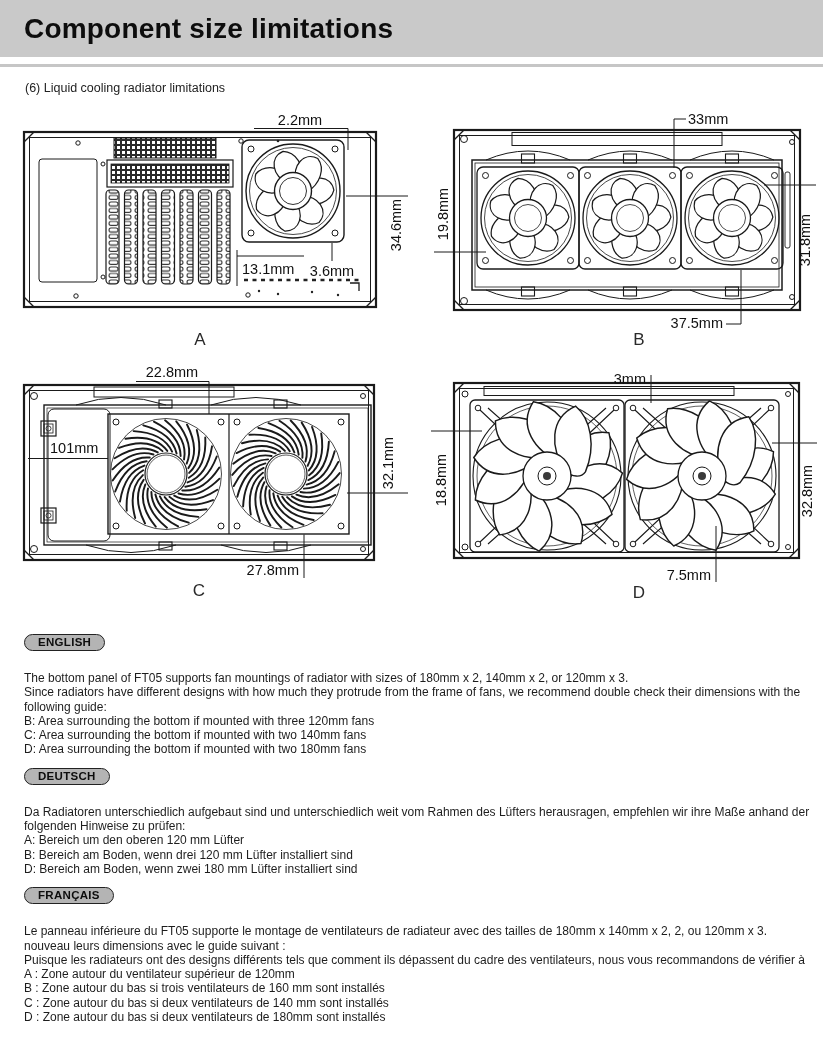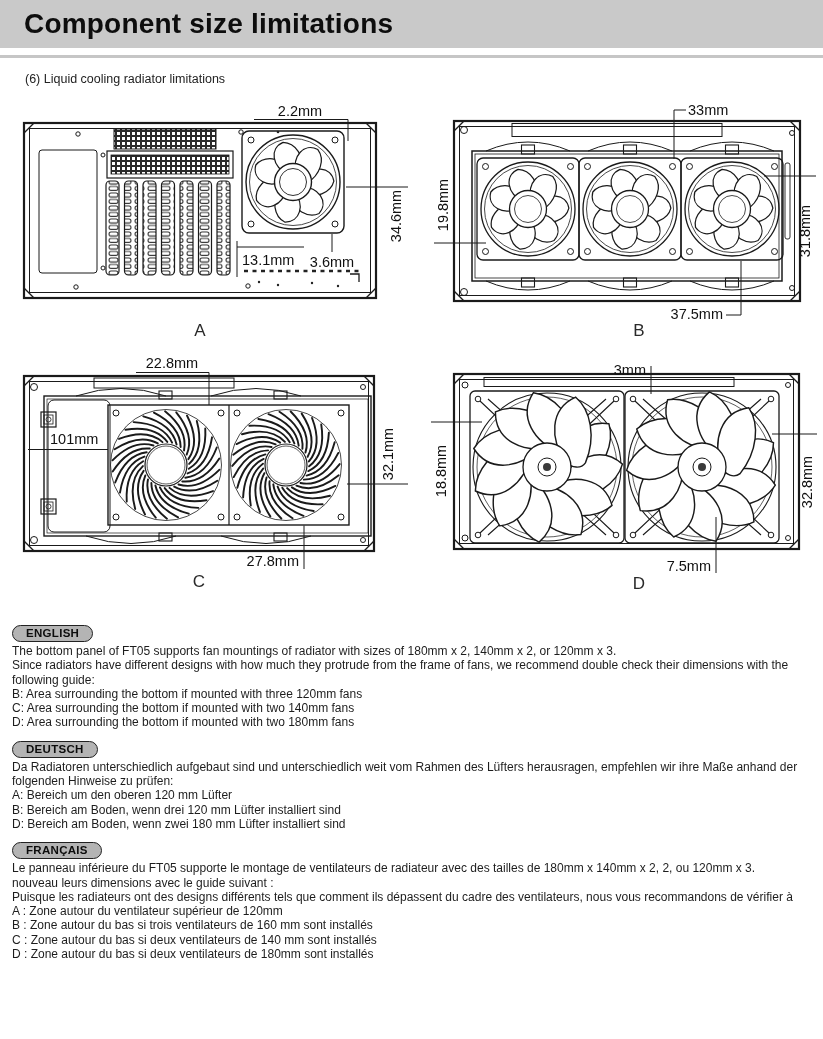--- a/index.html
+++ b/index.html
@@ -1,37 +1,37 @@
 <!DOCTYPE html>
 <html><head>
 <meta charset="utf-8">
 <style>
   html,body{margin:0;padding:0;}
   body{
     width:823px;height:1039px;background:#ffffff;overflow:hidden;
     font-family:"Liberation Sans","DejaVu Sans",sans-serif;color:#1a1a1a;
   }
-  .header-bar{height:48px;background:#c9c9c9;display:flex;align-items:center;}
+  .header-bar{height:57px;background:#c9c9c9;display:flex;align-items:center;}
   .header-bar h1{margin:0;padding-left:24px;font-size:28px;font-weight:700;color:#0d0d0d;letter-spacing:.2px;}
   .header-rule{height:3px;background:#c6c6c6;margin-top:7px;}
   .section-label{padding-left:25px;margin-top:14px;font-size:12.5px;color:#222;}
   .diagrams{display:grid;grid-template-columns:400px 400px;column-gap:2px;row-gap:32px;padding-left:16px;margin-top:15px;gap:8px;}
   .diagram-cell{margin:0;}
   svg{display:block;}
   svg .ln{stroke:#1a1a1a;fill:none;}
   svg text{fill:#111;}
   svg .dim{font-size:14.5px;}
   svg .letter{font-size:17px;fill:#2a2a2a;}
   .sections{margin-top:24px;}
-  .lang-section{padding-left:12px;margin-top:9px;}
+  .lang-section{padding-left:24px;margin-top:9px;}
   .badge{
     display:inline-block;background:#b4b4b4;border:1.8px solid #222;border-radius:10px;
     padding:1px 13px 2px;font-size:11.5px;font-weight:700;letter-spacing:.3px;color:#0d0d0d;
   }
-  .lines{margin-top:2px;}
+  .lines{margin-top:20px;}
   .line{font-size:12px;line-height:14.3px;white-space:nowrap;color:#1d1d1d;}
 </style>
 </head>
 <body>
 
 <header class="header-bar">
   <h1>Component size limitations</h1>
 </header>
 <div class="header-rule"></div>
 

